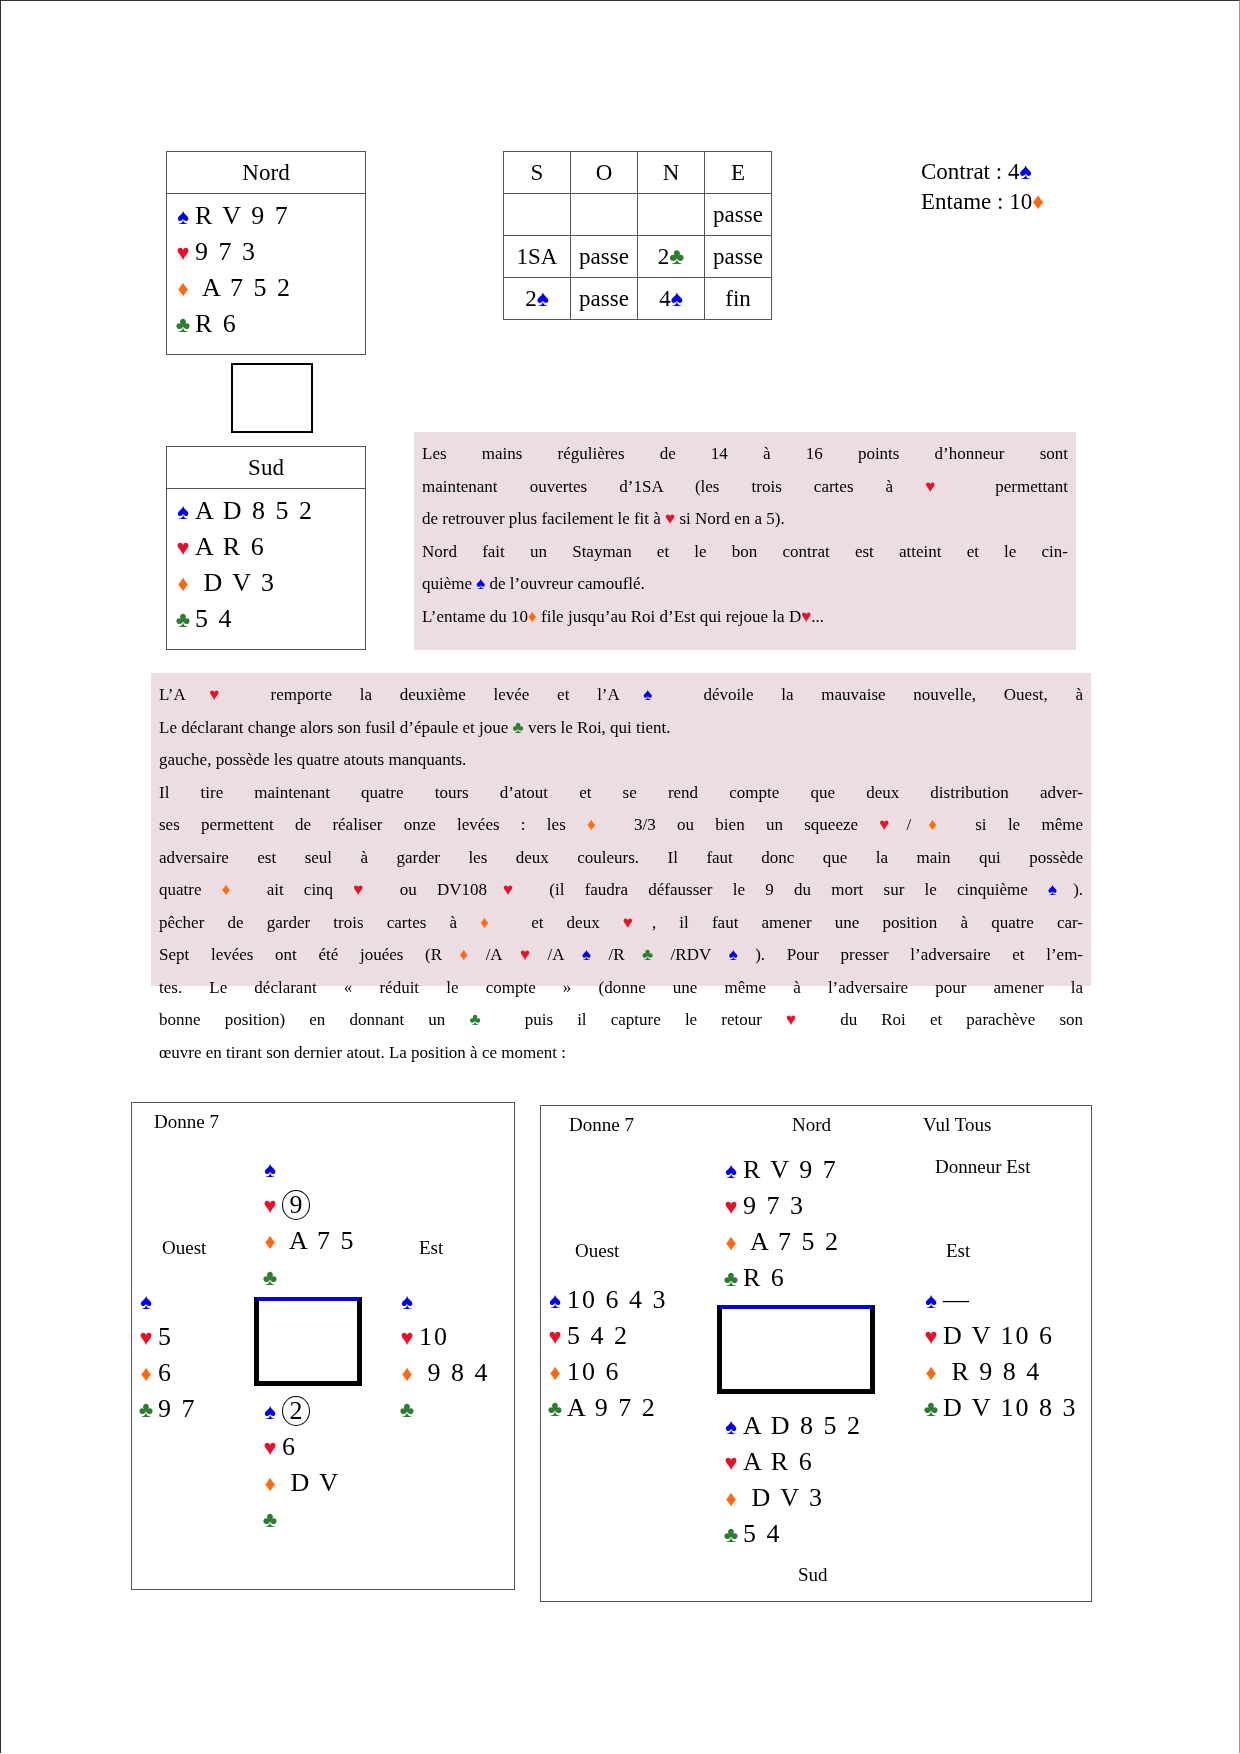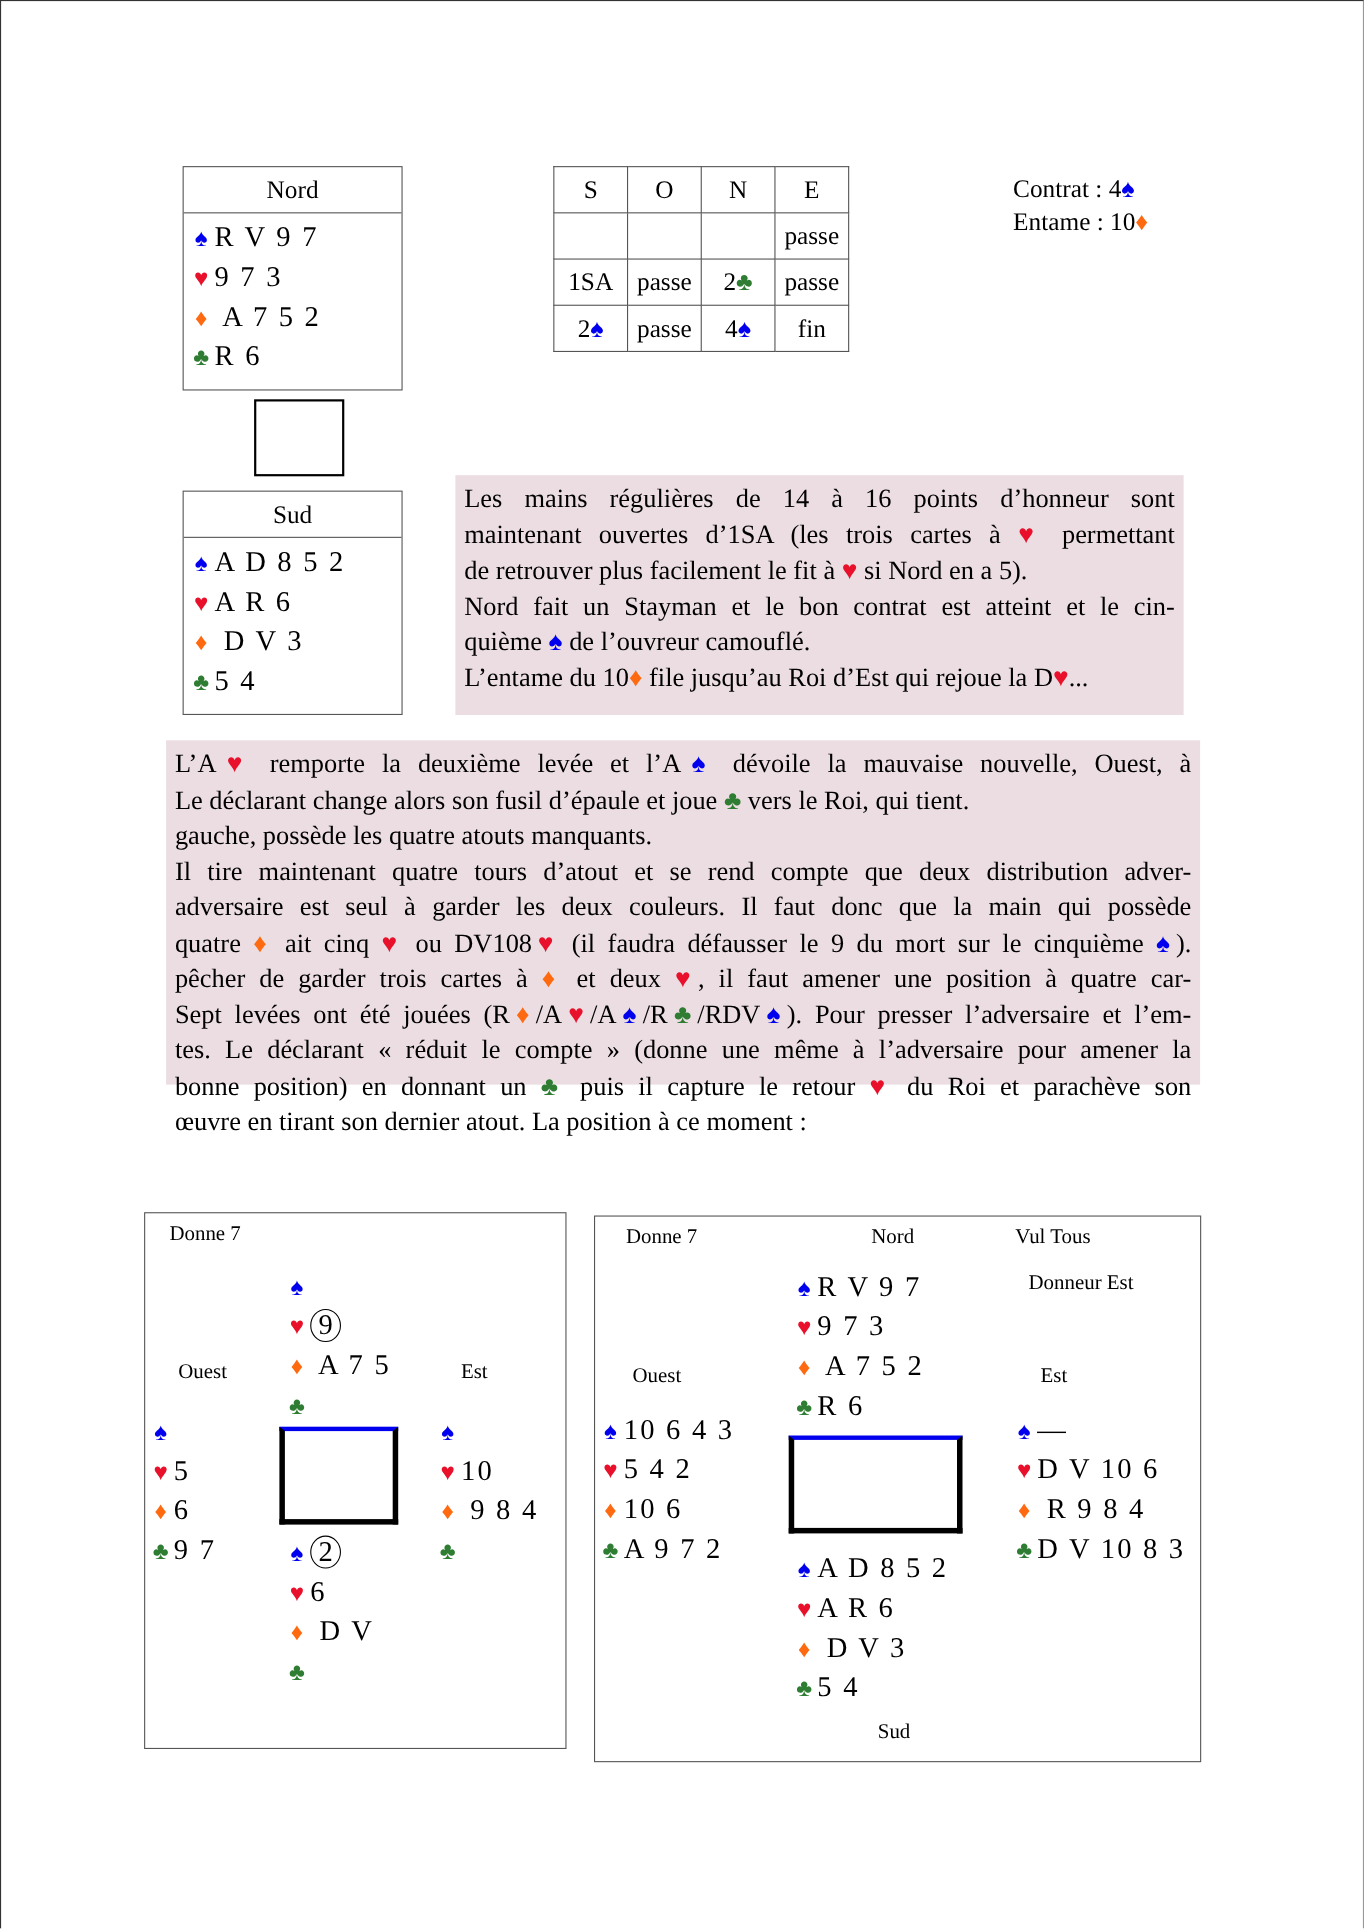--- a/index.html
+++ b/index.html
@@ -17,21 +17,21 @@
   .handbox { border:1px solid #555; background:#fff; }
   .handbox .hdr { height:41px; border-bottom:1px solid #555; text-align:center; font-size:23px; line-height:41px; }
   .handbox .rows { padding:4px 4px 0 4px; }
   .handrow { font-size:26px; line-height:35px; letter-spacing:2px; white-space:nowrap; }
   .handrow .suit { font-size:22px; width:24px; letter-spacing:0; }
 
   
   table.bid { border-collapse:collapse; font-size:23px; }
   table.bid td { border:1px solid #555; width:66px; height:41px; text-align:center; padding:0; }
 
-  .textblock { background:#ebdde2; font-size:24px; line-height:32.5px; text-align:justify; padding:6px 8px; box-sizing:border-box; }
+  .textblock { background:#ebdde2; font-size:17px; line-height:32.5px; text-align:justify; padding:6px 8px; box-sizing:border-box; }
   .textblock p { margin:0; text-align:justify; text-align-last:left; }
   .textblock p.just { text-align-last:justify; }
 
   .diagbox { border:1px solid #555; background:#fff; }
   .lbl { font-size:19px; }
   .line { font-size:26px; line-height:35px; white-space:nowrap; letter-spacing:2px; }
   .line .suit { font-size:22px; letter-spacing:0; width:24px; }
   .circled { display:inline-block; width:26px; height:28px; border:1.5px solid #000; border-radius:50%; text-align:center; line-height:28px; letter-spacing:0; }
 
   .table-rect { border:5px solid #000; border-top:4px solid #0000ee; background:#fff; }
@@ -104,20 +104,21 @@
   <p class="just">Nord fait un Stayman et le bon contrat est atteint et le cin-</p>
   <p><span>quième </span><span class="sp">♠</span><span> de l’ouvreur camouflé.</span></p>
   <p><span>L’entame du 10</span><span class="di">♦</span><span> file jusqu’au Roi d’Est qui rejoue la D</span><span class="he">♥</span><span>...</span></p>
 </div>
 
 <div class="abs textblock" style="left:151px; top:673px; width:940px; height:313px;">
   <p class="just"><span>L’A</span><span class="he">♥</span><span> remporte la deuxième levée et l’A</span><span class="sp">♠</span><span> dévoile la mauvaise nouvelle, Ouest, à</span></p>
   <p><span>Le déclarant change alors son fusil d’épaule et joue </span><span class="cl">♣</span><span> vers le Roi, qui tient.</span></p>
   <p>gauche, possède les quatre atouts manquants.</p>
   <p class="just">Il tire maintenant quatre tours d’atout et se rend compte que deux distribution adver-</p>
+  <p class="just"><span>ses permettent de réaliser onze levées : les </span><span class="di">♦</span><span> 3/3 ou bien un squeeze </span><span class="he">♥</span><span>/</span><span class="di">♦</span><span> si le même</span></p>
   <p class="just">adversaire est seul à garder les deux couleurs. Il faut donc que la main qui possède</p>
   <p class="just"><span>quatre </span><span class="di">♦</span><span> ait cinq </span><span class="he">♥</span><span> ou DV108</span><span class="he">♥</span><span> (il faudra défausser le 9 du mort sur le cinquième </span><span class="sp">♠</span><span>).</span></p>
   <p class="just"><span>pêcher de garder trois cartes à </span><span class="di">♦</span><span> et deux </span><span class="he">♥</span><span>, il faut amener une position à quatre car-</span></p>
   <p class="just"><span>Sept levées ont été jouées (R</span><span class="di">♦</span><span>/A</span><span class="he">♥</span><span>/A</span><span class="sp">♠</span><span>/R</span><span class="cl">♣</span><span>/RDV</span><span class="sp">♠</span><span>). Pour presser l’adversaire et l’em-</span></p>
   <p class="just">tes. Le déclarant « réduit le compte » (donne une même à l’adversaire pour amener la</p>
   <p class="just"><span>bonne position) en donnant un </span><span class="cl">♣</span><span> puis il capture le retour </span><span class="he">♥</span><span> du Roi et parachève son</span></p>
   <p>œuvre en tirant son dernier atout. La position à ce moment :</p>
 </div>
 
 <div class="abs diagbox" style="left:131px; top:1102px; width:382px; height:486px;">

